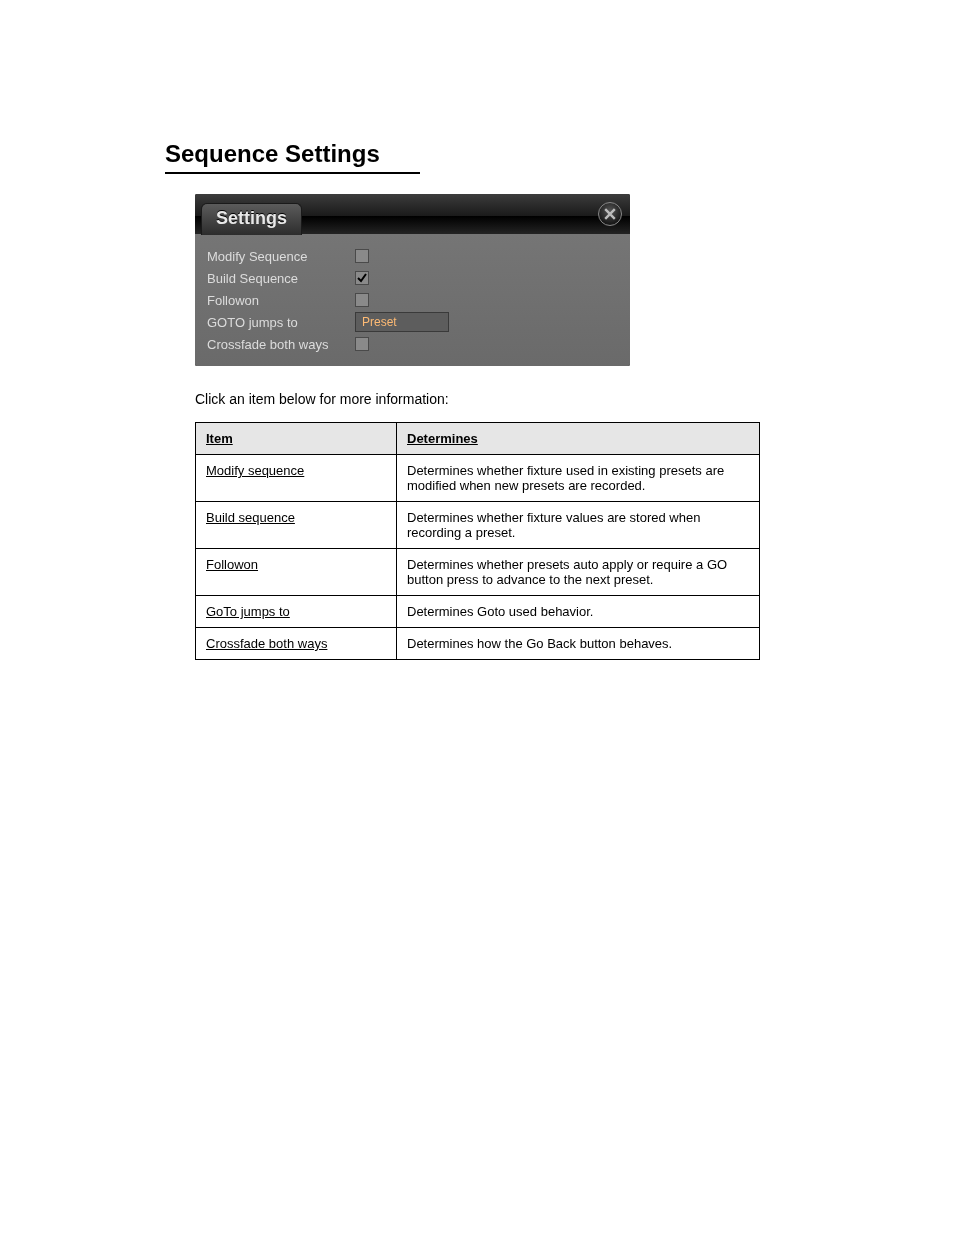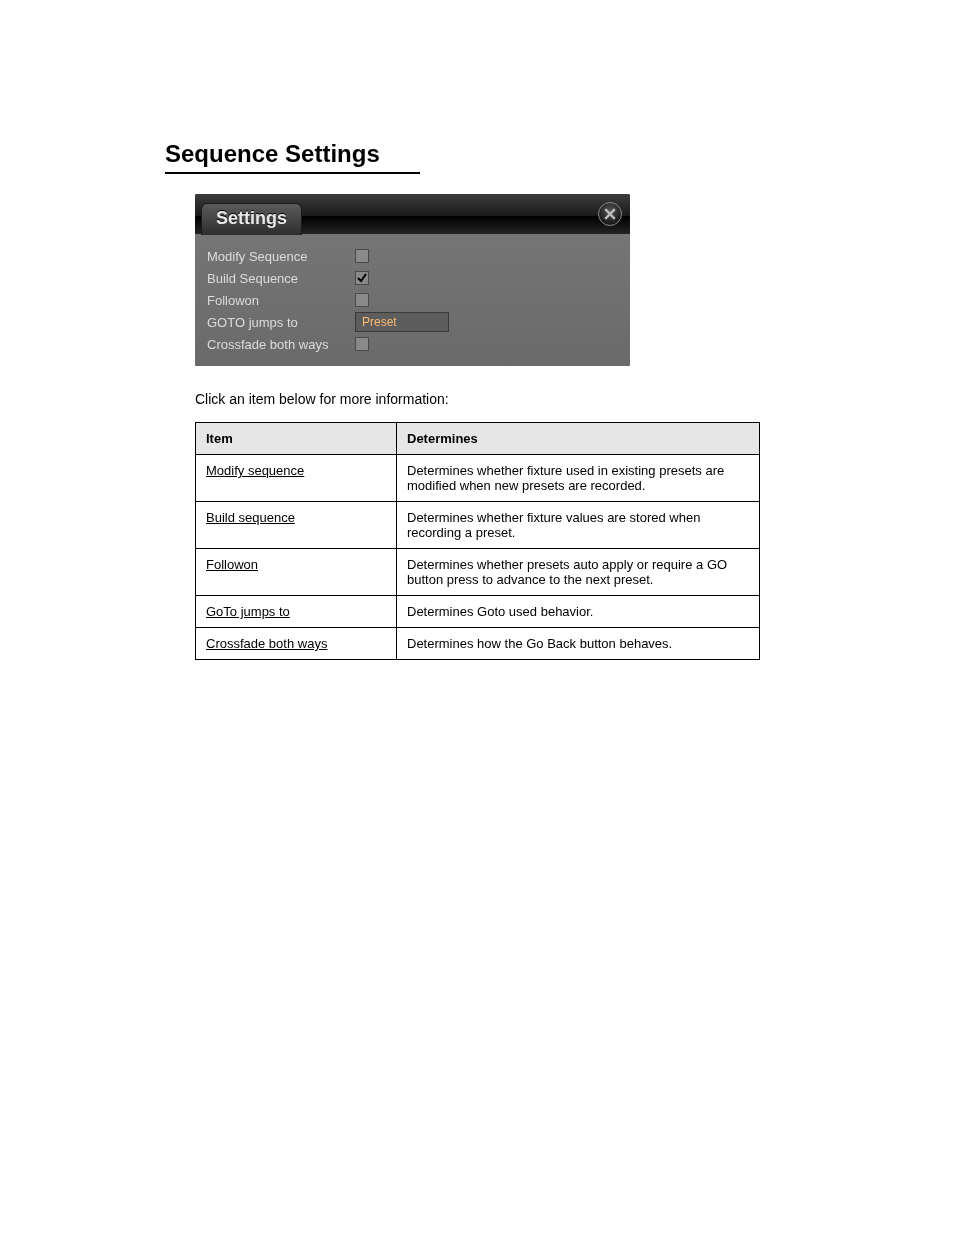--- a/index.html
+++ b/index.html
@@ -128,20 +128,21 @@
   }
   table.ref th, table.ref td {
     border: 1px solid #000;
     padding: 8px 10px;
     text-align: left;
     vertical-align: top;
   }
   table.ref th {
     background: #e6e6e6;
     font-weight: 700;
+    text-decoration: underline;
   }
   table.ref td.linkcell a {
     color: #000;
     text-decoration: underline;
   }
   .col-item { width: 180px; }
 </style>
 </head>
 <body>
 

